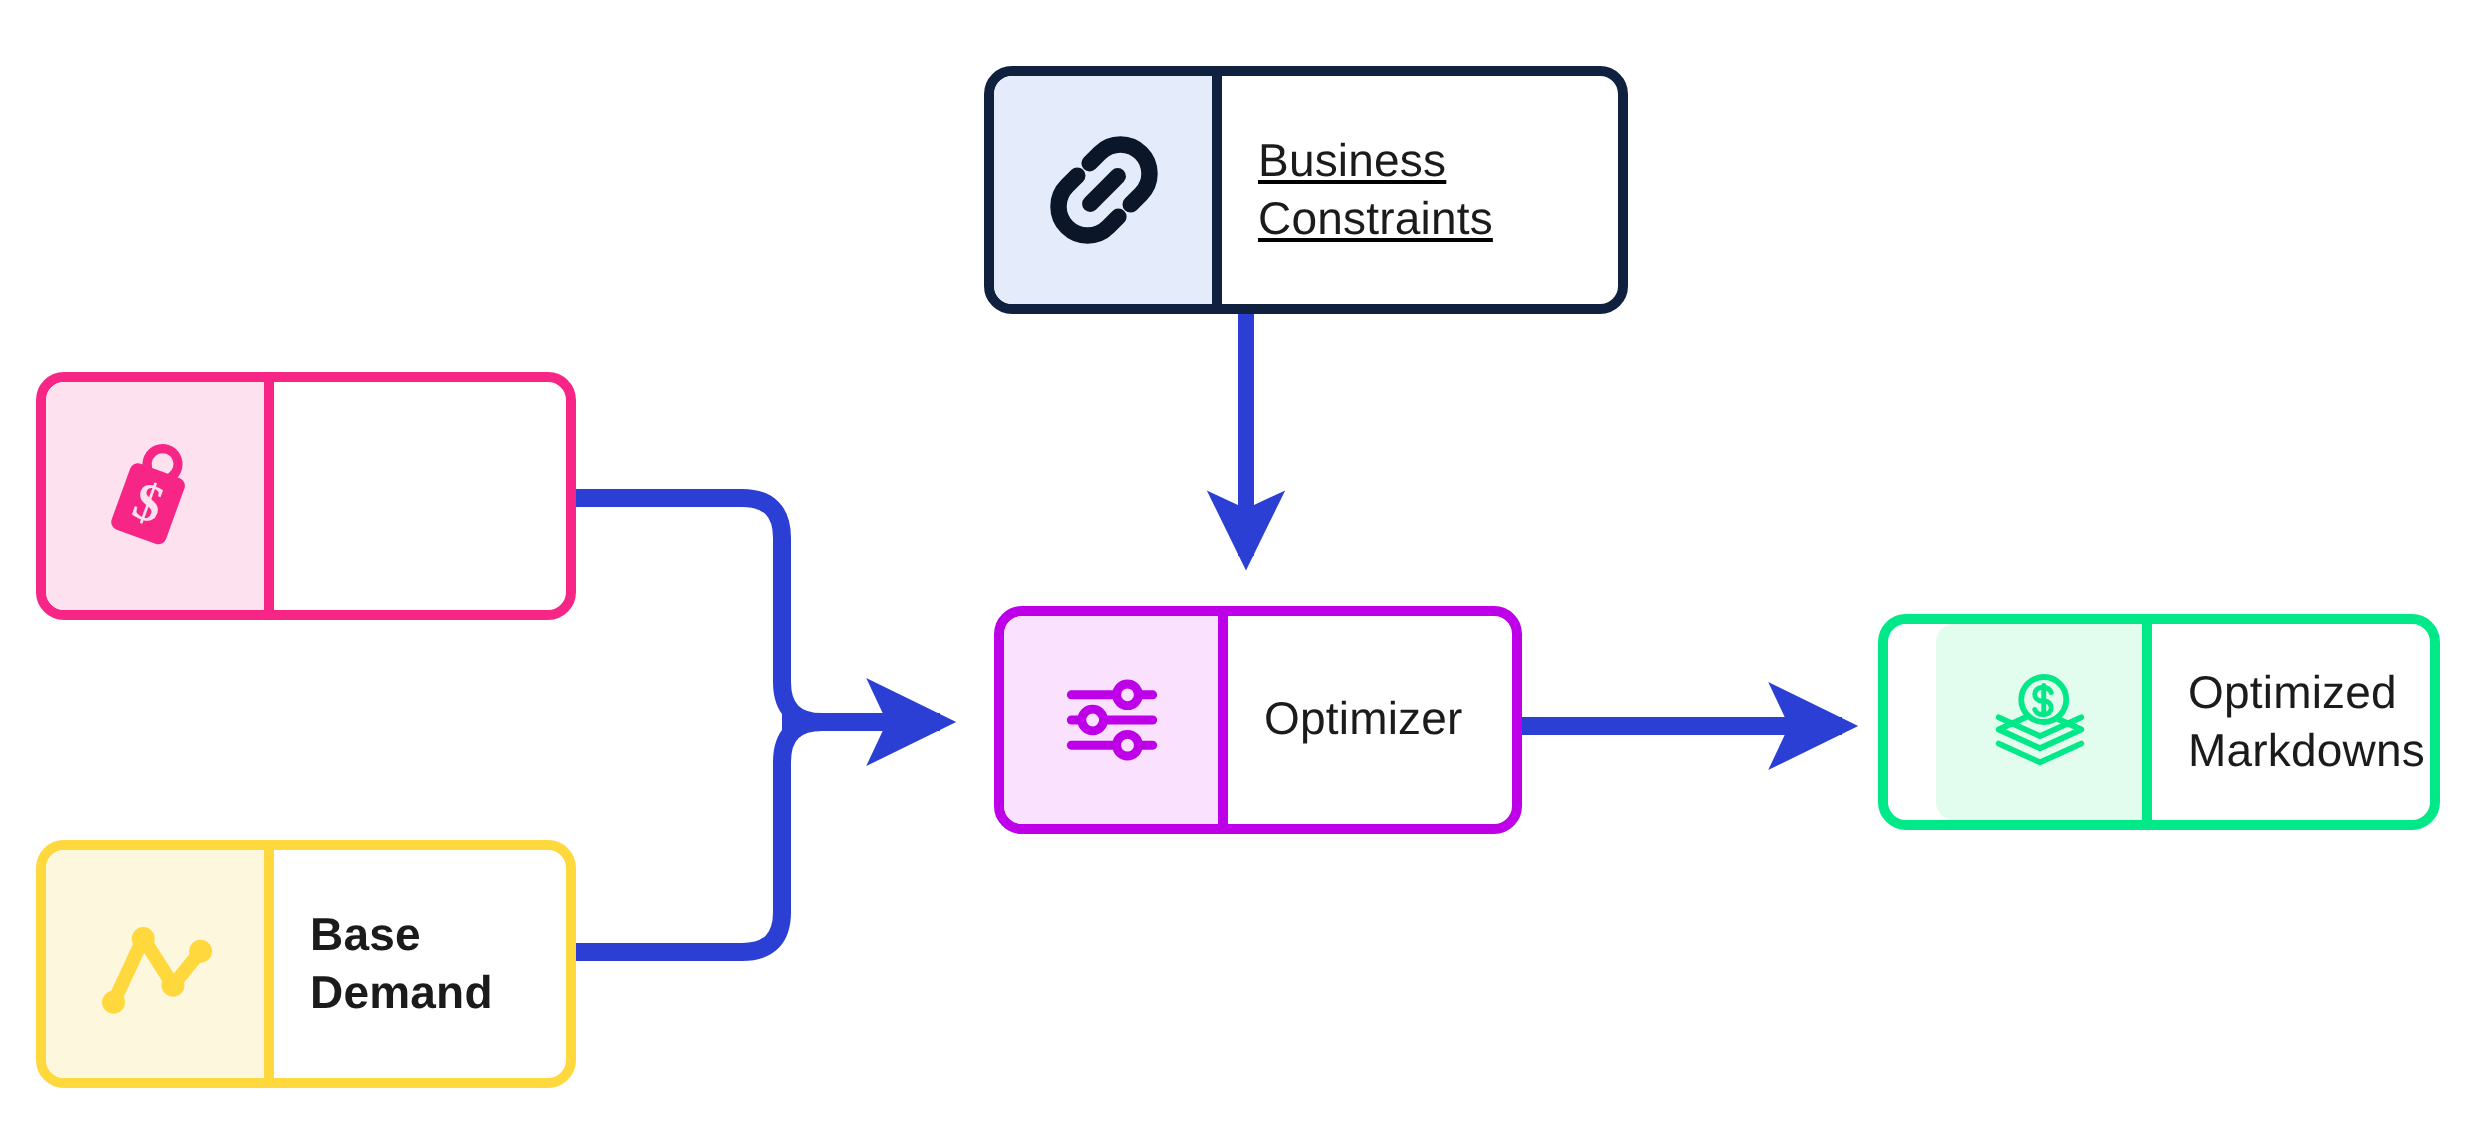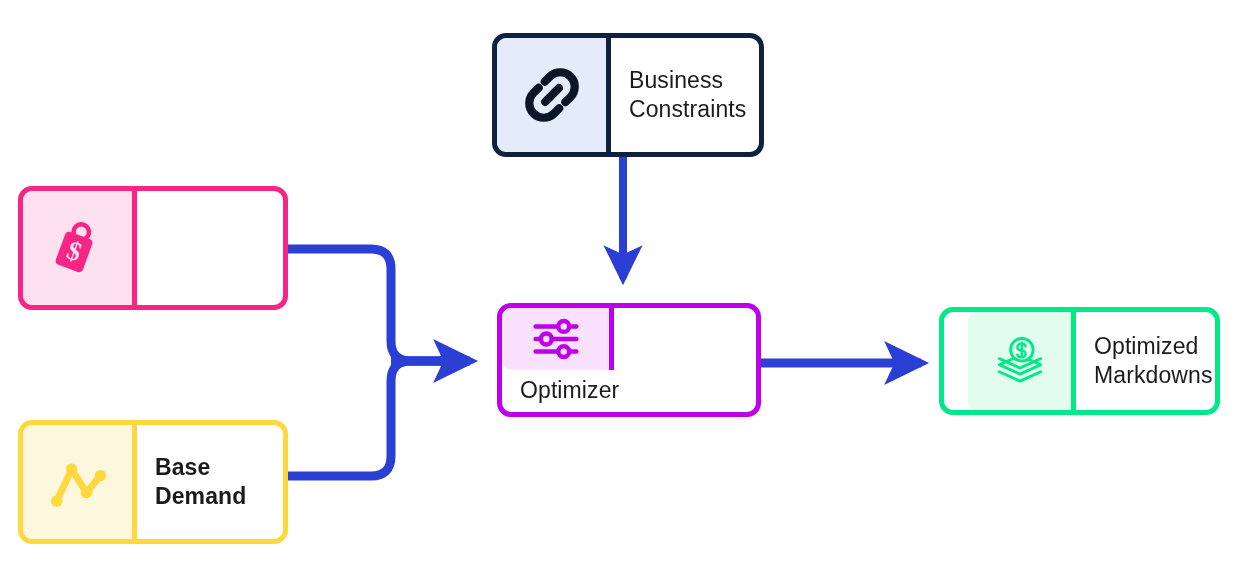--- a/index.html
+++ b/index.html
@@ -52,23 +52,24 @@
     padding-right: 12px;
     color: #1b1b1b;
     font-size: 23px;
     line-height: 1.28;
     letter-spacing: 0.1px;
     white-space: pre-line;
   }
 
   
   #node-business-constraints {
-    left: 492px; top: 33px; width: 272px; height: 124px;
+    left: 492px; top: 33px; width: 322px; height: 124px;
     border-width: 5px;
     border-color: #10213f;
+    text-decoration: underline;
   }
   #node-business-constraints .node-icon {
     width: 114px;
     background: #e4ecfb;
     border-right-width: 5px;
     border-right-color: #10213f;
     border-radius: 9px 0 0 9px;
   }
 
   
@@ -98,21 +99,20 @@
     border-right-width: 5px;
     border-right-color: #ffd83d;
     border-radius: 9px 0 0 9px;
   }
 
   
   #node-optimizer {
     left: 497px; top: 303px; width: 264px; height: 114px;
     border-width: 5px;
     border-color: #bd00e8;
-    flex-direction: column;
   }
   #node-optimizer .node-icon {
     width: 112px;
     background: #fae1fd;
     border-right-width: 5px;
     border-right-color: #bd00e8;
     border-radius: 9px 0 0 9px;
   }
 
   

